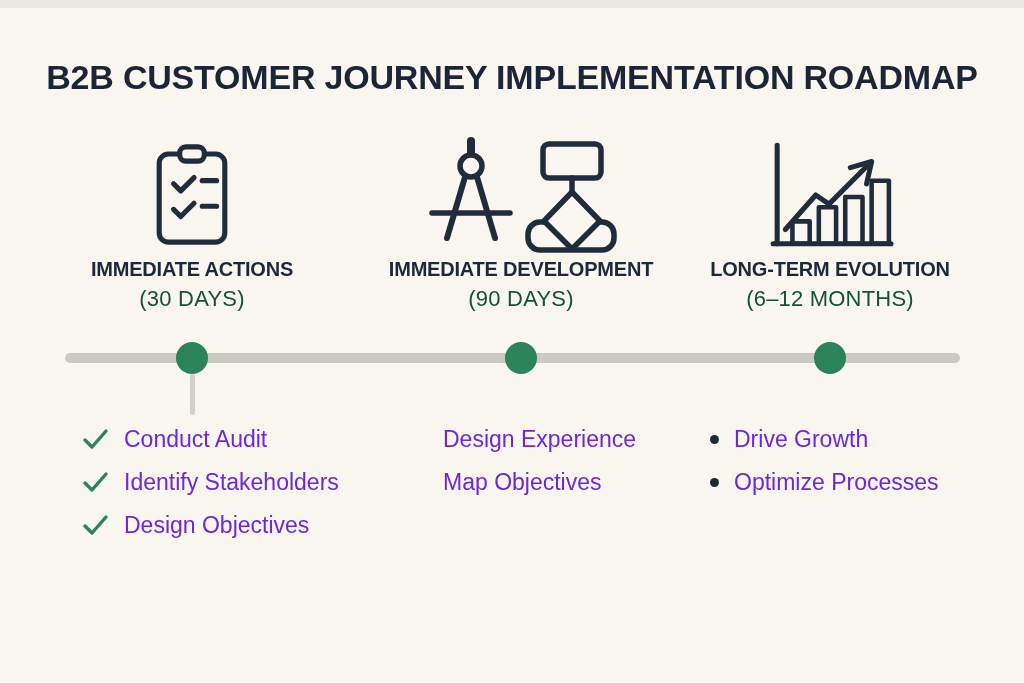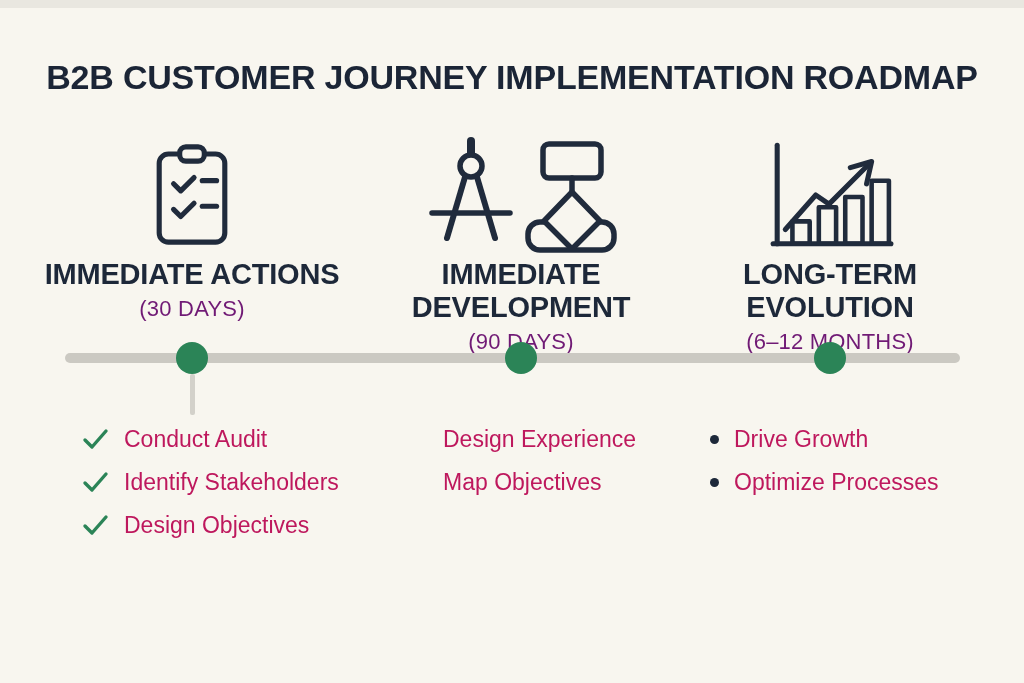--- a/index.html
+++ b/index.html
@@ -21,25 +21,25 @@
     font-size:34px;font-weight:700;letter-spacing:-.2px;
     color:#1b2536;
   }
   .phase{
     position:absolute;top:126px;width:340px;text-align:center;
   }
   .phase .icon-box{
     height:122px;display:flex;align-items:center;justify-content:center;
   }
   .phase .p-name{
-    font-size:29px;font-weight:700;color:#1d2839;letter-spacing:-.2px;
+    font-size:20px;font-weight:700;color:#1d2839;letter-spacing:-.2px;
     margin-top:2px;
   }
   .phase .p-duration{
-    font-size:22px;font-weight:400;color:#701a75;margin-top:5px;letter-spacing:.2px;
+    font-size:22px;font-weight:400;color:#14532d;margin-top:5px;letter-spacing:.2px;
   }
   .phase1{left:22px;}
   .phase2{left:351px;}
   .phase3{left:660px;}
 
   .timeline-bar{
     position:absolute;left:65px;top:345px;width:895px;height:10px;
     background:#cbc9c2;border-radius:5px;
   }
   .dot{
@@ -48,21 +48,21 @@
   }
   .dot1{left:176px;}
   .dot2{left:505px;}
   .dot3{left:814px;}
   .stem{
     position:absolute;left:190px;top:366px;width:5px;height:41px;
     background:#d3d1ca;border-radius:2px;
   }
 
   .list{
-    position:absolute;top:417px;font-size:23px;color:#be185d;
+    position:absolute;top:417px;font-size:23px;color:#6d28d9;
   }
   .list .li{
     display:flex;align-items:center;gap:15px;height:28px;margin-bottom:15px;
   }
   .list1{left:82px;}
   .list2{left:443px;}
   .list3{left:710px;}
   .bullet{
     width:9px;height:9px;border-radius:50%;background:#1d2839;flex:0 0 auto;
   }

